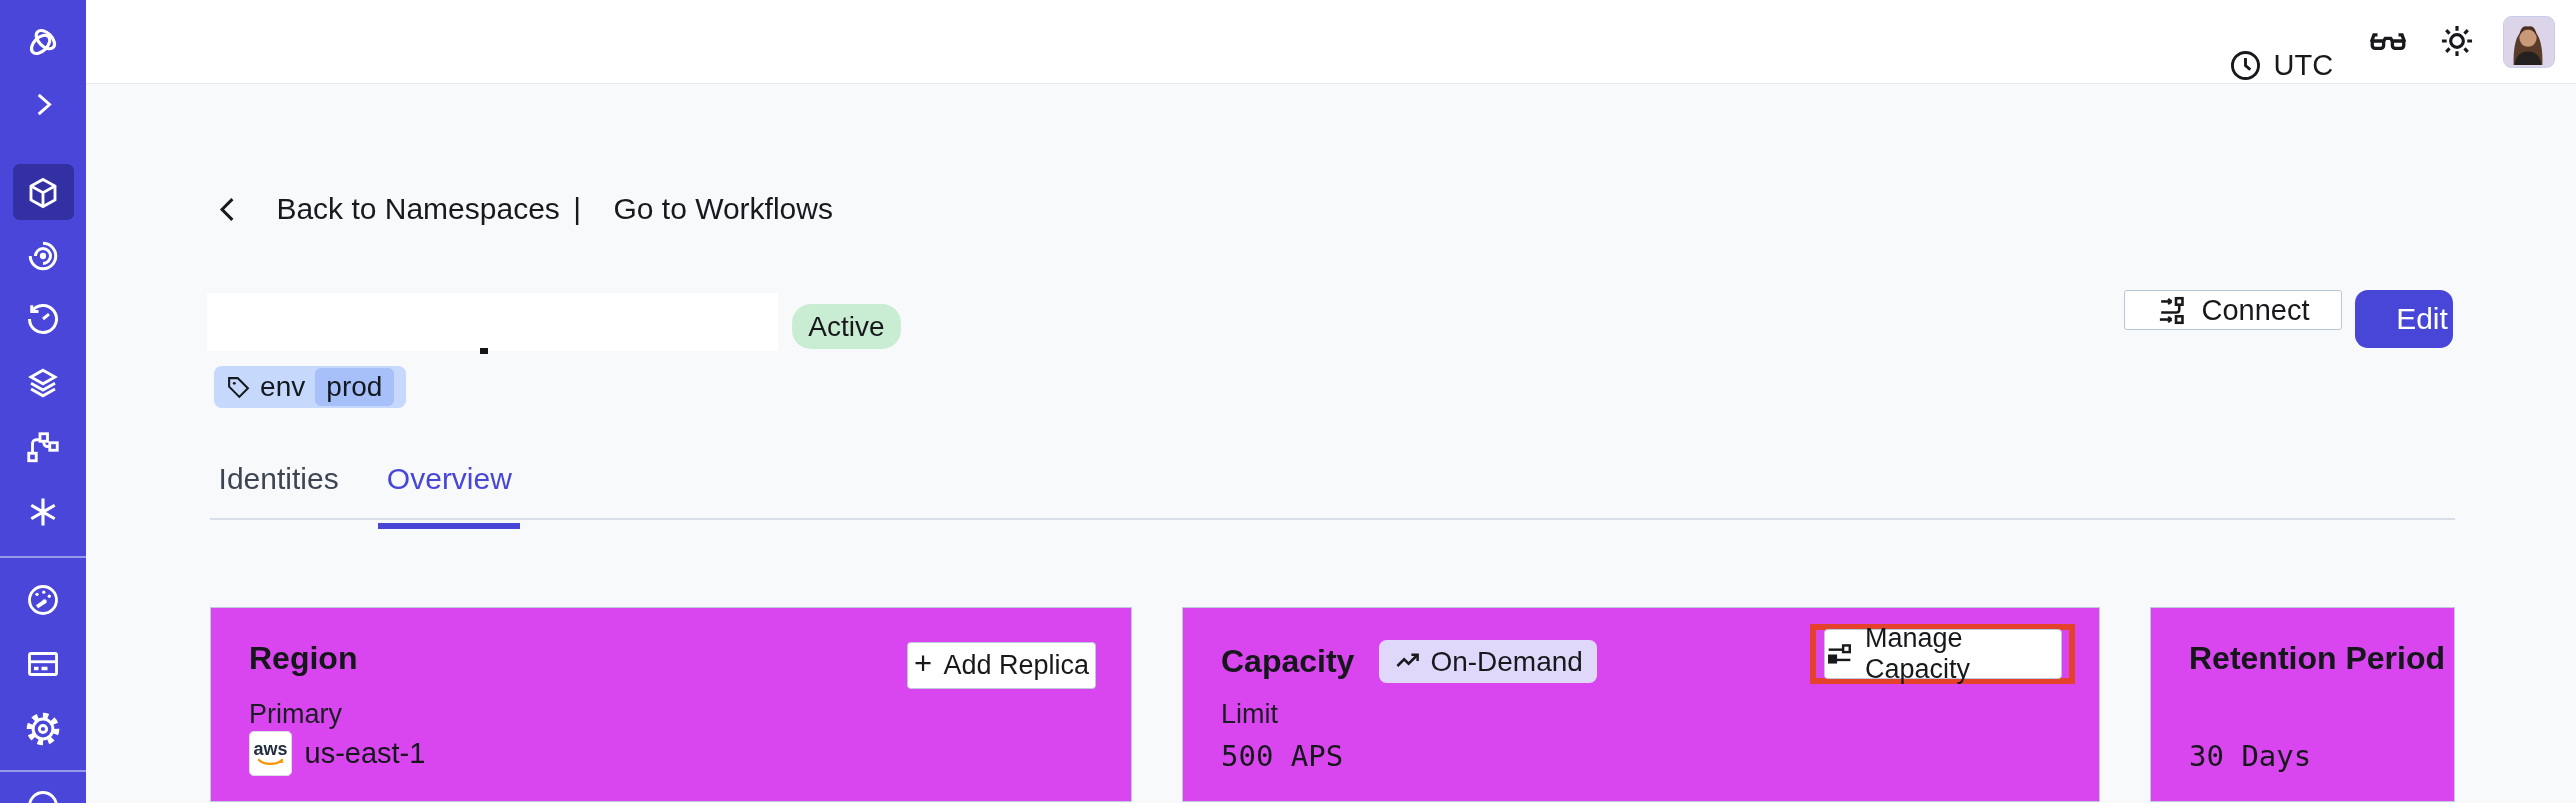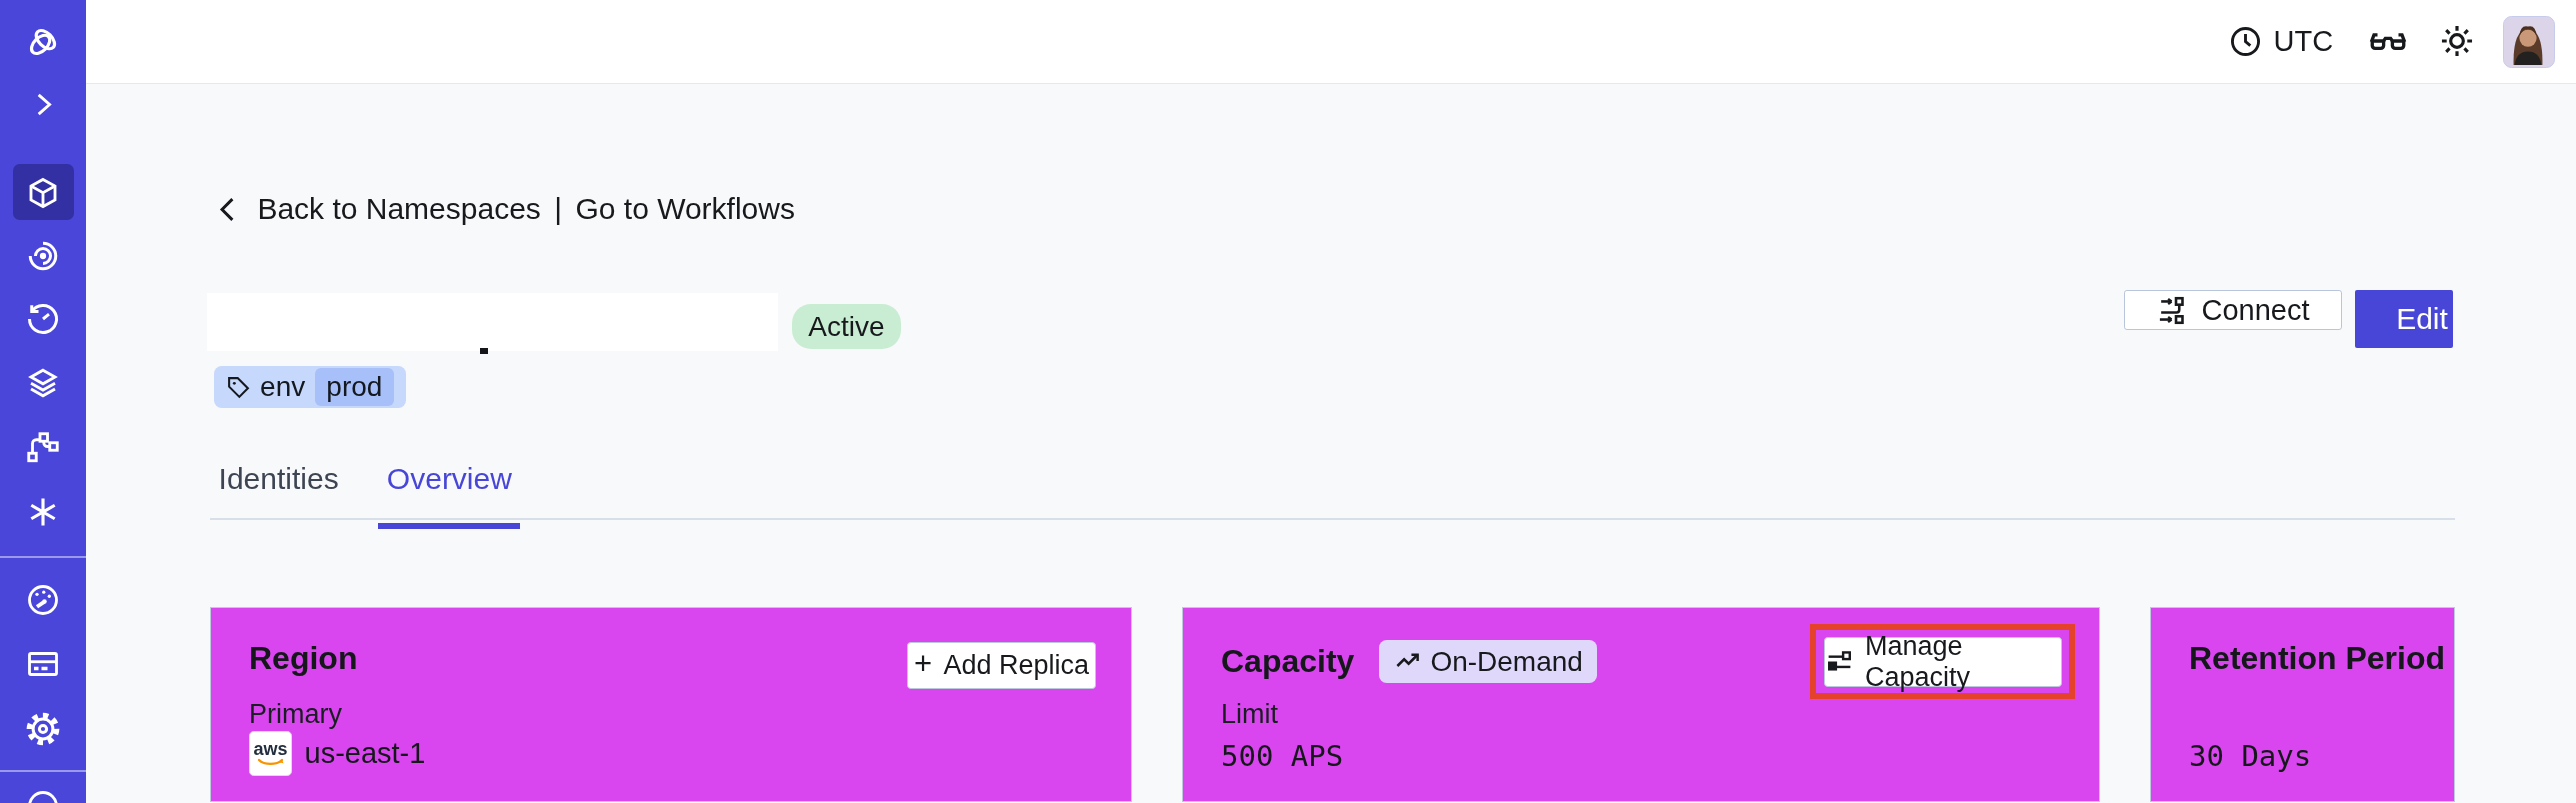--- a/index.html
+++ b/index.html
@@ -2,56 +2,56 @@
 <html><head>
 <meta charset="utf-8">
 <style>
   * { margin:0; padding:0; box-sizing:border-box; }
   html,body { width:2576px; height:804px; overflow:hidden; background:#F8F9FB;
               font-family:"Liberation Sans", sans-serif; color:#17191C; }
 
   
   .topbar { position:absolute; left:86px; top:0; width:2490px; height:84px;
             background:#FFFFFF; border-bottom:1.9px solid #E4E8EF; }
-  .tz { position:absolute; left:2143px; top:0; height:82px; display:flex; align-items:center; gap:11.5px;
+  .tz { position:absolute; left:2143px; top:0; height:82px; display:flex; align-items:flex-end; gap:11.5px;
         font-size:29px; font-weight:500; cursor:pointer; }
   .tb-icon { position:absolute; top:0; height:82px; display:flex; align-items:center; cursor:pointer; }
   .tb-glasses { left:2281px; }
   .tb-sun { left:2352px; }
   .avatar { position:absolute; left:2417px; top:16.3px; width:52px; height:52px; border-radius:8.6px;
             border:1.9px solid #C7CBEC; background:#DCD4E9; overflow:hidden; cursor:pointer; }
 
   
   .sidebar { position:absolute; left:0; top:0; width:86px; height:804px; background:#4946D9; z-index:5; }
   .s-item { position:absolute; left:50%; transform:translateX(-50%); width:38px; height:38px;
             display:flex; align-items:center; justify-content:center; color:#FFFFFF; cursor:pointer; }
   .s-active-bg { position:absolute; left:12.5px; top:164px; width:61px; height:56px;
                  background:rgba(10,10,60,0.35); border-radius:6.7px; }
   .s-divider { position:absolute; left:0; width:86px; height:1.9px; background:rgba(255,255,255,0.45); }
 
   
   .breadcrumb { position:absolute; left:213px; top:192px; display:flex; align-items:center; gap:13.4px;
                 font-size:30px; font-weight:500; }
-  .bc-link { cursor:pointer; }
+  .bc-link { cursor:pointer;margin-left:19px; }
   .title-redacted { position:absolute; left:207px; top:293px; width:571px; height:58px; background:#FFFFFF; }
   .title-dot { position:absolute; left:480px; top:348px; width:7.7px; height:5.8px; background:#14161A; }
   .status-badge { position:absolute; left:792px; top:304px; height:45px; padding:0 16.3px;
                   background:#C9EDD2; border-radius:19px; display:flex; align-items:center;
                   font-size:28px; color:#17191C; }
   .ns-tag { position:absolute; left:214px; top:366px; height:42px; padding:0 12.5px 0 11.5px;
             background:#C6D8FC; border-radius:7.7px; display:flex; align-items:center; gap:9.6px;
             font-size:28px; color:#14181F; cursor:default; }
   .ns-tag-value { background:#A7C0F9; border-radius:5.8px; padding:2.9px 11.5px; }
 
   .btn { display:flex; align-items:center; justify-content:center; gap:13.4px; background:#FFFFFF;
          border:1.9px solid #B9C5DA; border-radius:2.9px; font-size:29px; font-weight:500;
          color:#17191C; cursor:pointer; }
   .connect-btn { position:absolute; left:2124px; top:290px; width:218px; height:40px;gap:14px; }
   .edit-btn { position:absolute; left:2355px; top:290px; width:98px; height:58px; background:#4846D6;
-              border:none; border-radius:2px; color:#FFFFFF; display:flex; align-items:center;
+              border:none; border-radius:13px; color:#FFFFFF; display:flex; align-items:center;
               justify-content:center; font-size:30px; cursor:pointer;padding-left:36px; }
 
   
   .tabs { position:absolute; left:210px; top:462px; display:flex; }
   .tab { font-size:30px; padding:0 8.6px 33px 8.6px; cursor:pointer; color:#3E4552; font-weight:500; }
   .tab.active { color:#4846D6; border-bottom:6.7px solid #4846D6; padding-bottom:26px; }
   .tab + .tab { margin-left:31px; }
   .tabs-rule { position:absolute; left:210px; top:518px; width:2245px; height:1.9px; background:#D9DFE8; }
 
   
@@ -68,21 +68,21 @@
                background:#FFFFFF; border:1.9px solid #BCC8DC; border-radius:3.8px; font-size:27px;
                font-weight:500; color:#17191C; cursor:pointer; }
   .add-replica { right:35px; top:34px; width:189px; height:47px; }
   .plus-glyph { font-size:31px; font-weight:400; margin-top:-2.9px; }
 
   .cap-head { position:absolute; left:38px; top:32px; display:flex; align-items:center; gap:25px; }
   .cap-head .t { font-size:32px; font-weight:600; color:#15171B; }
   .ondemand { display:flex; align-items:center; gap:9.6px; background:#DFD8FA; border-radius:7.7px;
               height:43px; padding:0 14.4px; font-size:28px; font-weight:500; color:#17191C; }
 
-  .annotation { position:absolute; right:24px; top:16.3px; width:265px; height:75px;
+  .annotation { position:absolute; right:24px; top:16.3px; width:265px; height:60px;
                 border:6.7px solid #E5422B; display:flex; align-items:center; justify-content:center; }
   .manage-btn { position:static; width:238px; height:50px; }
 
   .primary-row { position:absolute; left:38px; top:123px; display:flex; align-items:center; gap:12.5px;text-align:right; }
   .aws-badge { width:43px; height:45px; background:#FFFFFF; border:1.9px solid #D8DDE6; border-radius:4.8px;
                display:flex; flex-direction:column; align-items:center; justify-content:center;
                font-size:18px; font-weight:700; color:#232F3E; line-height:16.3px; }
   .aws-smile { display:block; margin-top:1px; }
   .region-value { font-size:29px; color:#15171B; }
 

